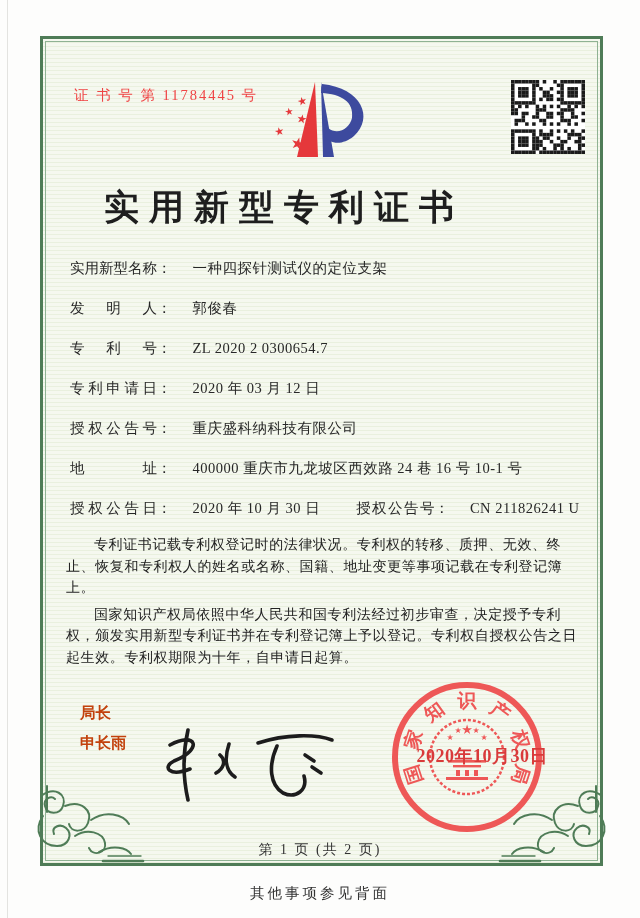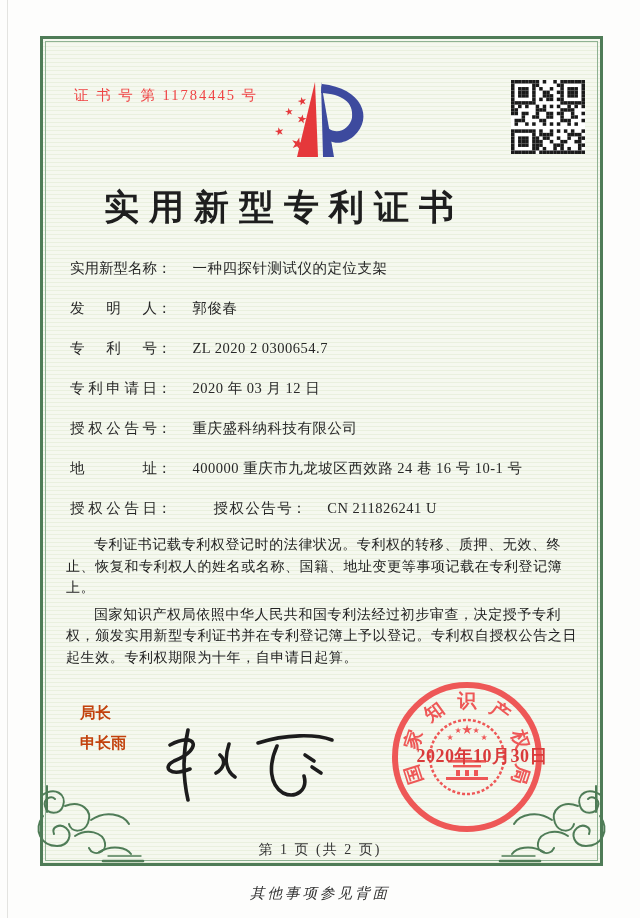--- a/index.html
+++ b/index.html
@@ -86,21 +86,20 @@
     letter-spacing:.5px;z-index:4;font-weight:600;
   }
   
   .page-footer{
     position:absolute;left:0;top:841px;width:640px;
     text-align:center;font-size:14px;letter-spacing:2px;color:#333;
   }
   .back-note{
     position:absolute;left:0;top:884px;width:640px;
     text-align:center;font-size:14.5px;letter-spacing:3px;color:#333;
-    font-style:italic;
   }
 </style>
 </head>
 <body>
 
 <div class="scan-edge"></div>
 
 <div class="frame"></div>
 
 <svg class="corner-flourish left" viewBox="0 0 112 88">
@@ -401,20 +400,21 @@
   </div>
   <div class="field-row">
     <span class="field-label">地址</span>
       <span class="field-colon">：</span>
     <span class="field-value">400000 重庆市九龙坡区西效路 24 巷 16 号 10-1 号</span>
   </div>
   <div class="field-row double">
     <span class="field-pair">
       <span class="field-label">授权公告日</span>
         <span class="field-colon">：</span>
+      <span class="field-value">2020 年 10 月 30 日</span>
     </span>
     <span class="field-pair">
       <span class="field-label">授权公告号</span>
         <span class="field-colon">：</span>
       <span class="field-value">CN 211826241 U</span>
     </span>
   </div>
 </div>
 
 <div class="paragraphs">

